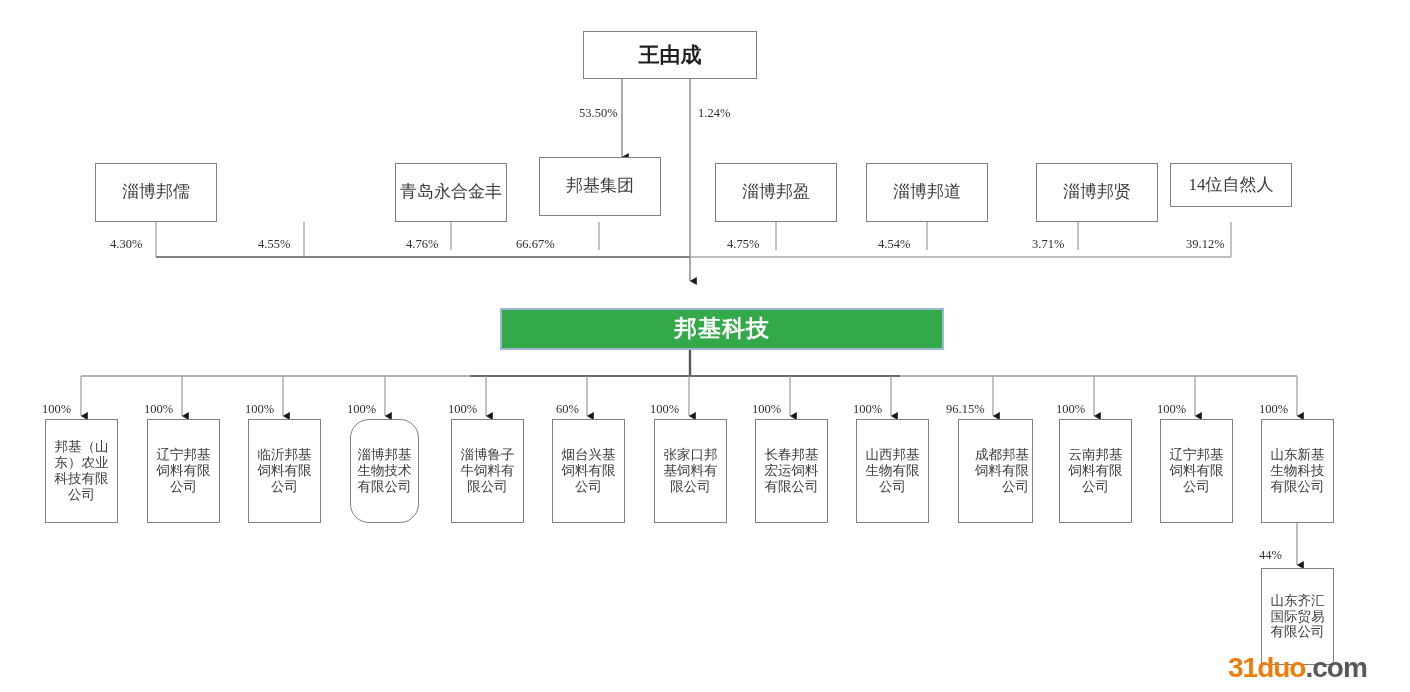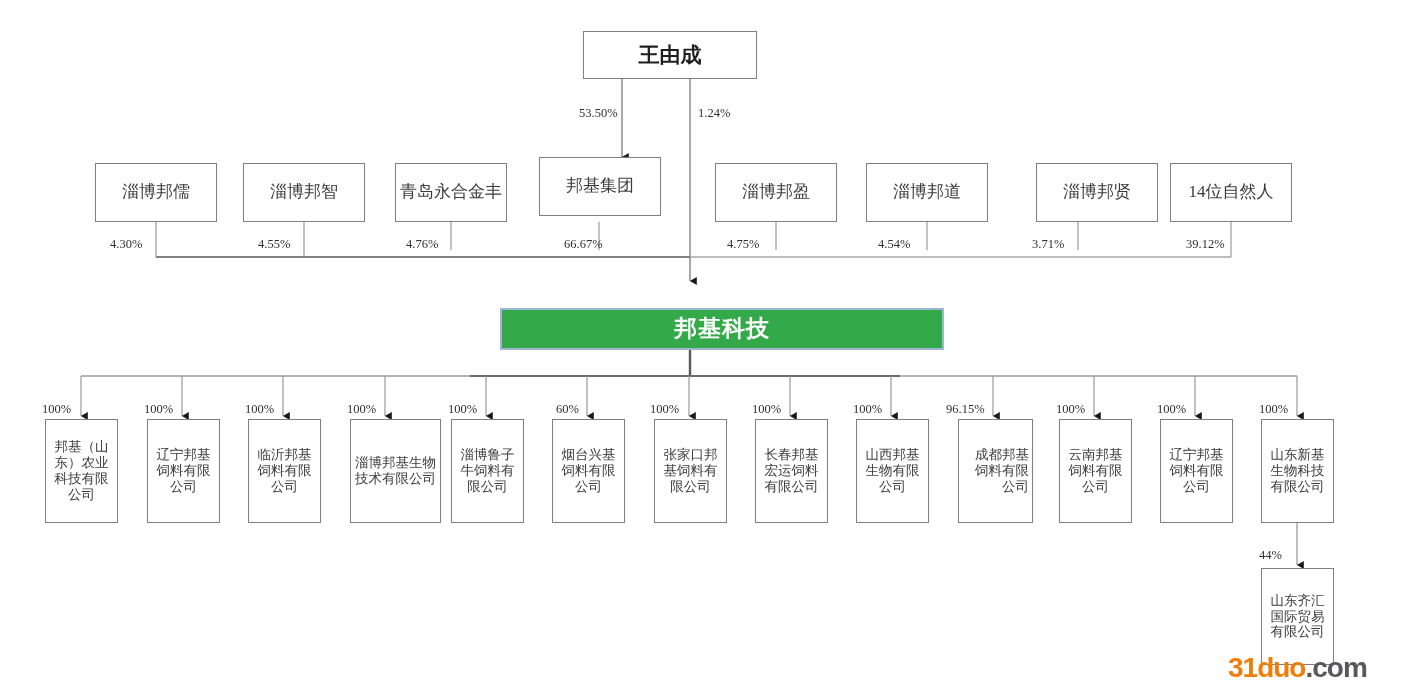--- a/index.html
+++ b/index.html
@@ -130,46 +130,43 @@
   <div class="node node-root" style="left:583px; top:31px; width:174px; height:48px;">
     <span>王由成</span>
   </div>
 
   <div class="pct" style="left:579px; top:106px;">53.50%</div>
   <div class="pct" style="left:698px; top:106px;">1.24%</div>
 
   <div class="node node-sh" style="left:95px; top:163px; width:122px; height:59px;">
     <span>淄博邦儒</span>
   </div>
-  <div class="node node-sh" style="left:243px; top:163px; width:122px; height:59px;">
-    <span>淄博邦智</span>
-  </div>
   <div class="node node-sh" style="left:395px; top:163px; width:112px; height:59px;">
     <span>青岛永合金丰</span>
   </div>
   <div class="node node-sh" style="left:539px; top:157px; width:122px; height:59px;">
     <span>邦基集团</span>
   </div>
   <div class="node node-sh" style="left:715px; top:163px; width:122px; height:59px;">
     <span>淄博邦盈</span>
   </div>
   <div class="node node-sh" style="left:866px; top:163px; width:122px; height:59px;">
     <span>淄博邦道</span>
   </div>
   <div class="node node-sh" style="left:1017px; top:163px; width:122px; height:59px;margin-left:19px;">
     <span>淄博邦贤</span>
   </div>
-  <div class="node node-sh" style="left:1170px; top:163px; width:122px; height:59px;">
+  <div class="node node-sh" style="left:1170px; top:163px; width:122px; height:44px;">
     <span>14位自然人</span>
   </div>
 
   <div class="pct" style="left:110px; top:237px;">4.30%</div>
   <div class="pct" style="left:258px; top:237px;">4.55%</div>
   <div class="pct" style="left:406px; top:237px;">4.76%</div>
-  <div class="pct" style="left:564px; top:237px;">66.67%</div>
+  <div class="pct" style="left:516px; top:237px;">66.67%</div>
   <div class="pct" style="left:727px; top:237px;">4.75%</div>
   <div class="pct" style="left:878px; top:237px;">4.54%</div>
   <div class="pct" style="left:1032px; top:237px;">3.71%</div>
   <div class="pct" style="left:1186px; top:237px;">39.12%</div>
 
   <div class="node node-green" style="left:500px; top:284px; width:444px; height:42px;margin-top:24px;">
     <span>邦基科技</span>
   </div>
 
   <div class="pct" style="left:42px; top:402px;">100%</div>
@@ -188,21 +185,21 @@
 
   <div class="node node-sub" style="left:45px;   top:419px; width:73px; height:104px;">
       <span>邦基（山东）农业科技有限公司</span>
     </div>
   <div class="node node-sub" style="left:147px;  top:419px; width:73px; height:104px;">
       <span>辽宁邦基饲料有限公司</span>
     </div>
   <div class="node node-sub" style="left:248px;  top:419px; width:73px; height:104px;">
       <span>临沂邦基饲料有限公司</span>
     </div>
-  <div class="node node-sub" style="left:350px;  top:419px; width:91px; height:104px;">
+  <div class="node node-sub" style="left:350px;  top:419px; width:69px; height:104px;border-radius:19px;">
       <span>淄博邦基生物技术有限公司</span>
     </div>
   <div class="node node-sub" style="left:451px;  top:419px; width:73px; height:104px;">
       <span>淄博鲁子牛饲料有限公司</span>
     </div>
   <div class="node node-sub" style="left:552px;  top:419px; width:73px; height:104px;">
       <span>烟台兴基饲料有限公司</span>
     </div>
   <div class="node node-sub" style="left:654px;  top:419px; width:73px; height:104px;">
       <span>张家口邦基饲料有限公司</span>

